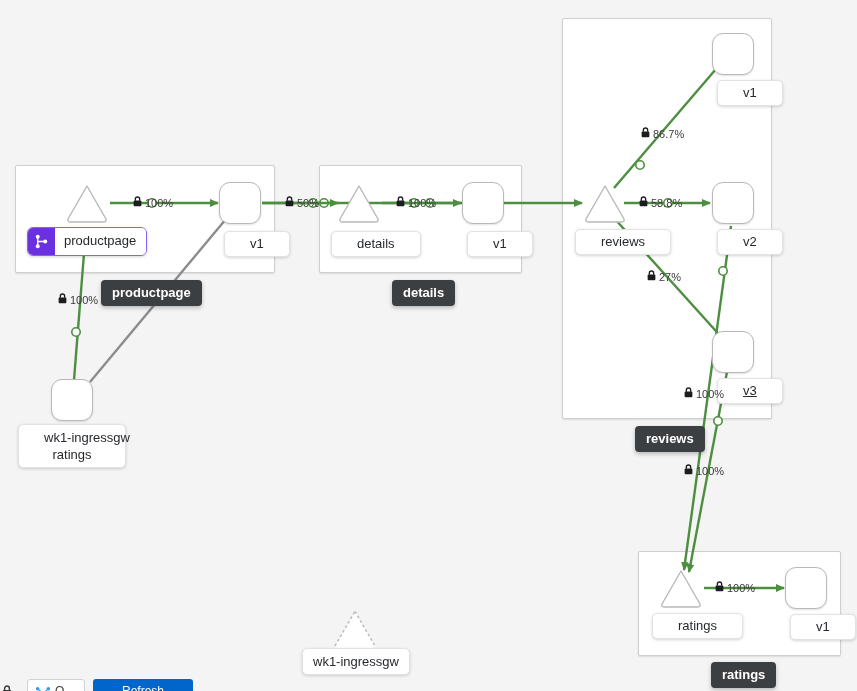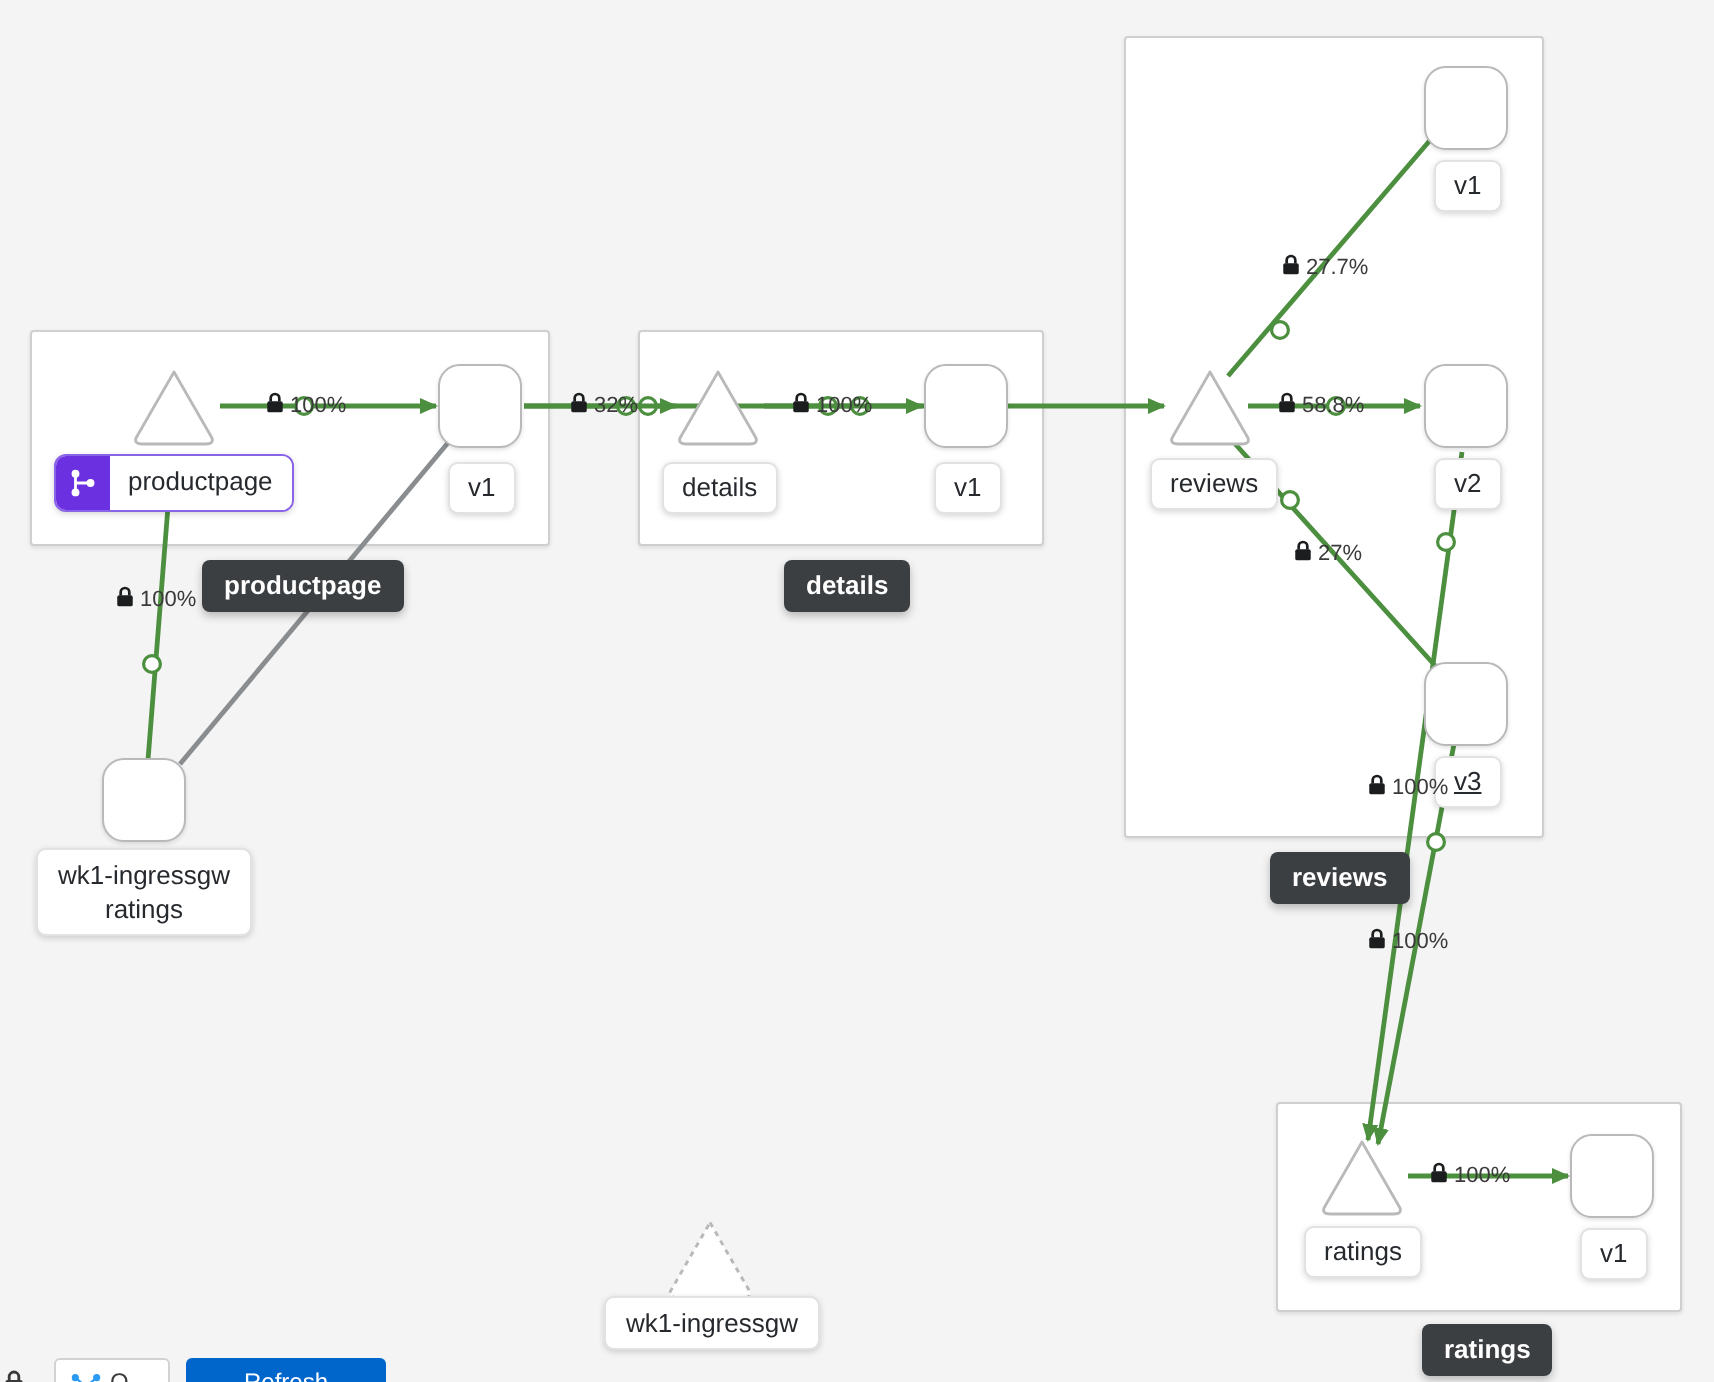--- a/index.html
+++ b/index.html
@@ -57,21 +57,21 @@
 
   
   .chip {
     position: absolute;
     background: #ffffff;
     border: 1px solid #e2e2e2;
     border-radius: 5px;
     box-shadow: 0 1px 3px rgba(0,0,0,0.17);
     font-size: 13px;
     color: #26292d;
-    padding: 4px 9px;
+    padding: 4px 25px;
     white-space: nowrap;
     line-height: 16px;
     text-align: center;
   }
   .chip.two-line { line-height: 17px; }
 
   
   .chip.badged {
     border: 1px solid #8a64e8;
     padding: 0;
@@ -348,41 +348,41 @@
     <span>100%</span>
   </div>
 
   <div class="edge-label" style="left:285px; top:196px;">
     <span class="lock">
       <svg width="9" height="11" viewBox="0 0 10 12" xmlns="http://www.w3.org/2000/svg">
         <path d="M2.6 5.2 V3.4 a2.4 2.4 0 0 1 4.8 0 V5.2" fill="none" stroke="#1b1d1f" stroke-width="1.5"></path>
         <rect x="0.7" y="5" width="8.6" height="6.2" rx="1.1" fill="#1b1d1f"></rect>
       </svg>
     </span>
-    <span>32%</span>
+    <span>50%</span>
   </div>
 
   <div class="edge-label" style="left:396px; top:196px;">
     <span class="lock">
       <svg width="9" height="11" viewBox="0 0 10 12" xmlns="http://www.w3.org/2000/svg">
         <path d="M2.6 5.2 V3.4 a2.4 2.4 0 0 1 4.8 0 V5.2" fill="none" stroke="#1b1d1f" stroke-width="1.5"></path>
         <rect x="0.7" y="5" width="8.6" height="6.2" rx="1.1" fill="#1b1d1f"></rect>
       </svg>
     </span>
     <span>100%</span>
   </div>
 
   <div class="edge-label" style="left:641px; top:127px;">
     <span class="lock">
       <svg width="9" height="11" viewBox="0 0 10 12" xmlns="http://www.w3.org/2000/svg">
         <path d="M2.6 5.2 V3.4 a2.4 2.4 0 0 1 4.8 0 V5.2" fill="none" stroke="#1b1d1f" stroke-width="1.5"></path>
         <rect x="0.7" y="5" width="8.6" height="6.2" rx="1.1" fill="#1b1d1f"></rect>
       </svg>
     </span>
-    <span>27.7%</span>
+    <span>86.7%</span>
   </div>
 
   <div class="edge-label" style="left:639px; top:196px;">
     <span class="lock">
       <svg width="9" height="11" viewBox="0 0 10 12" xmlns="http://www.w3.org/2000/svg">
         <path d="M2.6 5.2 V3.4 a2.4 2.4 0 0 1 4.8 0 V5.2" fill="none" stroke="#1b1d1f" stroke-width="1.5"></path>
         <rect x="0.7" y="5" width="8.6" height="6.2" rx="1.1" fill="#1b1d1f"></rect>
       </svg>
     </span>
     <span>58.8%</span>

